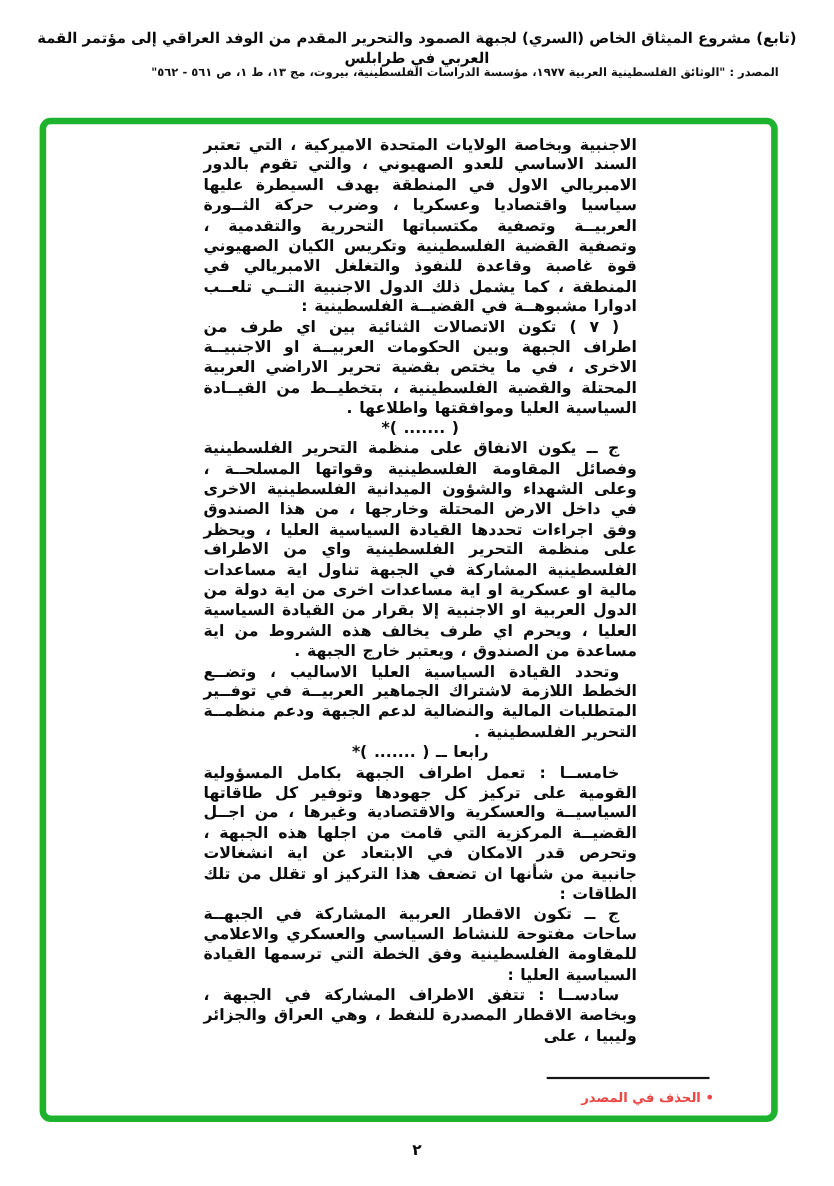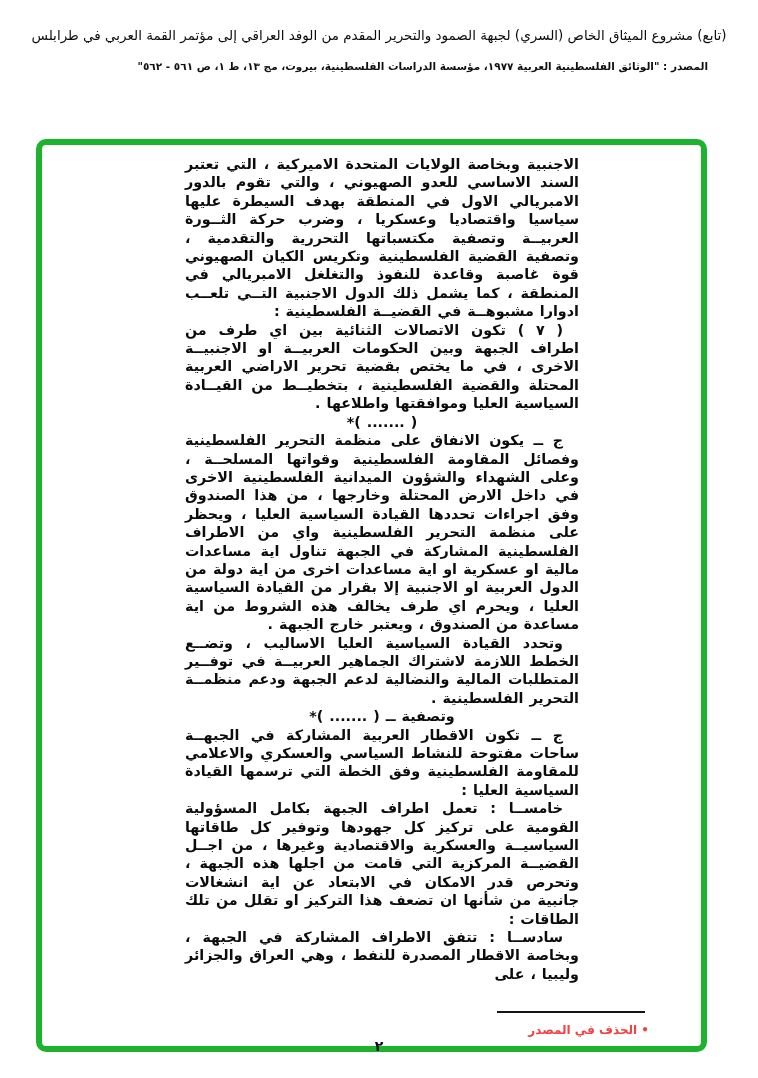--- a/index.html
+++ b/index.html
@@ -9,40 +9,39 @@
     font-family: "DejaVu Sans", sans-serif;
     position: relative;
     overflow: hidden;
   }
   .page { position: absolute; inset: 0; }
 
   
   .header-title {
     position: absolute; top: 26px; left: 16px; right: 16px;
     direction: rtl; text-align: center;
-    font-weight: normal; font-size: 13.5px; line-height: 18px;
+    font-weight: bold; font-size: 13.5px; line-height: 18px;
     color: #0b0b0b; letter-spacing: 0.2px;
   }
   .header-source {
     position: absolute; top: 60px; right: 50px; left: 90px;
     direction: rtl; text-align: right;
     font-weight: bold; font-size: 10.5px;
     color: #101010;
   }
 
   
   .frame {
     position: absolute;
     left: 36px; top: 107px;
     width: 671px; height: 913px;
     box-sizing: border-box;
     border: 6px solid #f97316;
     border-radius: 10px;
     background: #ffffff;
-    margin-top: 32px;
   }
 
   
   .text-column {
     position: absolute; top: 10px; right: 122px; width: 394px;
     direction: rtl;
   }
   .para {
     margin: 0; padding: 0;
     font-size: 14.3px; font-weight: bold;
@@ -82,23 +81,23 @@
   <div class="header-source">المصدر : "الوثائق الفلسطينية العربية ١٩٧٧، مؤسسة الدراسات الفلسطينية، بيروت، مج ١٣، ط ١، ص ٥٦١ - ٥٦٢"</div>
 
   <div class="frame" style="border-color: rgb(29, 179, 46);">
 
     <div class="text-column">
       <p class="para cont">الاجنبية وبخاصة الولايات المتحدة الاميركية ، التي تعتبر السند الاساسي للعدو الصهيوني ، والتي تقوم بالدور الامبريالي الاول في المنطقة بهدف السيطرة عليها سياسيا واقتصاديا وعسكريا ، وضرب حركة الثــورة العربيــة وتصفية مكتسباتها التحررية والتقدمية ، وتصفية القضية الفلسطينية وتكريس الكيان الصهيوني قوة غاصبة وقاعدة للنفوذ والتغلغل الامبريالي في المنطقة ، كما يشمل ذلك الدول الاجنبية التــي تلعــب ادوارا مشبوهــة في القضيــة الفلسطينية :</p>
       <p class="para ind">( ٧ ) تكون الاتصالات الثنائية بين اي طرف من اطراف الجبهة وبين الحكومات العربيــة او الاجنبيــة الاخرى ، في ما يختص بقضية تحرير الاراضي العربية المحتلة والقضية الفلسطينية ، بتخطيــط من القيــادة السياسية العليا وموافقتها واطلاعها .</p>
       <p class="para center">( ....... )*</p>
       <p class="para ind">ج ــ يكون الانفاق على منظمة التحرير الفلسطينية وفصائل المقاومة الفلسطينية وقواتها المسلحــة ، وعلى الشهداء والشؤون الميدانية الفلسطينية الاخرى في داخل الارض المحتلة وخارجها ، من هذا الصندوق وفق اجراءات تحددها القيادة السياسية العليا ، ويحظر على منظمة التحرير الفلسطينية واي من الاطراف الفلسطينية المشاركة في الجبهة تناول اية مساعدات مالية او عسكرية او اية مساعدات اخرى من اية دولة من الدول العربية او الاجنبية إلا بقرار من القيادة السياسية العليا ، ويحرم اي طرف يخالف هذه الشروط من اية مساعدة من الصندوق ، ويعتبر خارج الجبهة .</p>
       <p class="para ind">وتحدد القيادة السياسية العليا الاساليب ، وتضــع الخطط اللازمة لاشتراك الجماهير العربيــة في توفــير المتطلبات المالية والنضالية لدعم الجبهة ودعم منظمــة التحرير الفلسطينية .</p>
-      <p class="para center">وتصفية ــ ( ....... )*</p>
+      <p class="para center">رابعا ــ ( ....... )*</p>
+      <p class="para ind">خامســا : تعمل اطراف الجبهة بكامل المسؤولية القومية على تركيز كل جهودها وتوفير كل طاقاتها السياسيــة والعسكرية والاقتصادية وغيرها ، من اجــل القضيــة المركزية التي قامت من اجلها هذه الجبهة ، وتحرص قدر الامكان في الابتعاد عن اية انشغالات جانبية من شأنها ان تضعف هذا التركيز او تقلل من تلك الطاقات :</p>
       <p class="para ind">ج ــ تكون الاقطار العربية المشاركة في الجبهــة ساحات مفتوحة للنشاط السياسي والعسكري والاعلامي للمقاومة الفلسطينية وفق الخطة التي ترسمها القيادة السياسية العليا :</p>
-      <p class="para ind">خامســا : تعمل اطراف الجبهة بكامل المسؤولية القومية على تركيز كل جهودها وتوفير كل طاقاتها السياسيــة والعسكرية والاقتصادية وغيرها ، من اجــل القضيــة المركزية التي قامت من اجلها هذه الجبهة ، وتحرص قدر الامكان في الابتعاد عن اية انشغالات جانبية من شأنها ان تضعف هذا التركيز او تقلل من تلك الطاقات :</p>
       <p class="para ind">سادســا : تتفق الاطراف المشاركة في الجبهة ، وبخاصة الاقطار المصدرة للنفط ، وهي العراق والجزائر وليبيا ، على</p>
     </div>
 
     <div class="footnote-divider"></div>
 
     <div class="footnote">• الحذف في المصدر</div>
 
   </div>
 
   <div class="page-number">٢</div>

